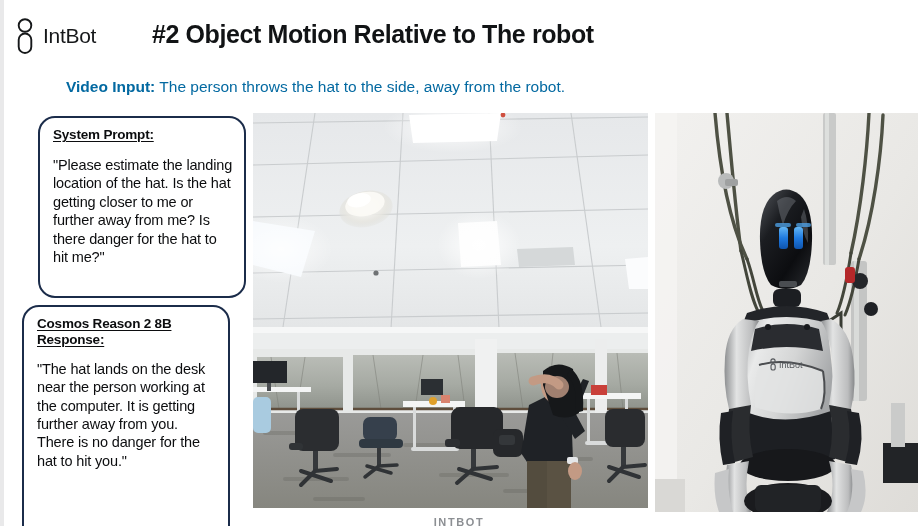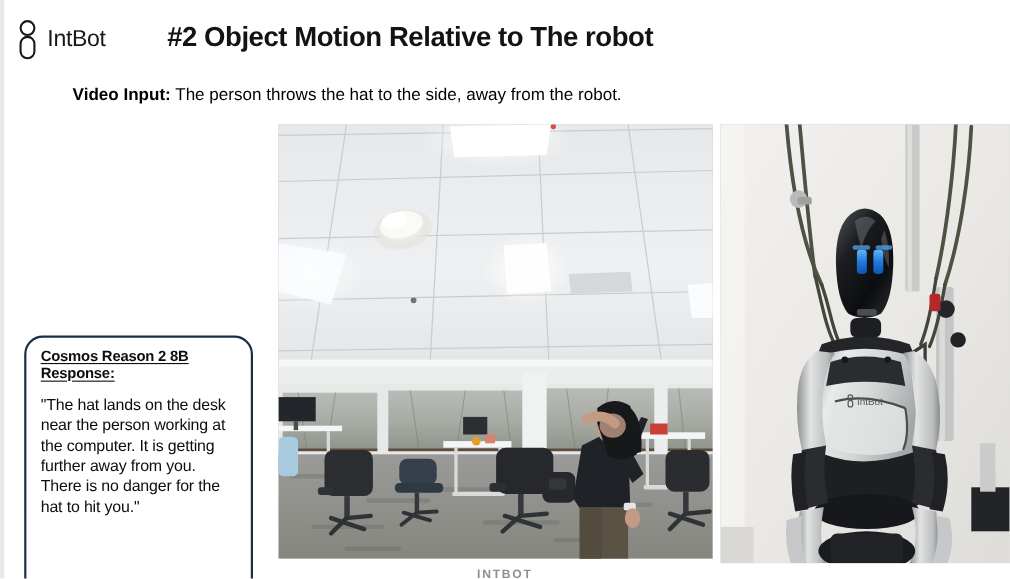--- a/index.html
+++ b/index.html
@@ -30,21 +30,21 @@
     font-size: 21px; color: #16181a; letter-spacing: -0.3px;
     font-family: "Liberation Sans", sans-serif;
   }
   .slide-title {
     position: absolute; left: 152px; top: 20px;
     font-size: 25px; font-weight: bold; color: #111315;
     letter-spacing: -0.4px; white-space: nowrap;
   }
   .video-input-line {
     position: absolute; left: 66px; top: 78px;
-    font-size: 15.5px; color: #000000; white-space: nowrap;
+    font-size: 15.5px; color: #0369a1; white-space: nowrap;
   }
   .video-input-line b { font-weight: bold; }
 
   
   .callout {
     position: absolute;
     background: #ffffff;
     border: 2px solid #1b2c4a;
     border-radius: 17px;
     padding: 9px 11px 8px 13px;
@@ -90,20 +90,24 @@
     <span class="logo-text">IntBot</span>
   </div>
 
   <div class="slide-title">#2 Object Motion Relative to The robot</div>
 
   <div class="video-input-line">
     <b>Video Input:</b>
     <span>The person throws the hat to the side, away from the robot.</span>
   </div>
 
+  <div class="callout" id="prompt-box">
+    <div class="callout-head">System Prompt:</div>
+    <div class="callout-body">"Please estimate the landing location of the hat. Is the hat getting closer to me or further away from me? Is there danger for the hat to hit me?"</div>
+  </div>
 
   <div class="callout" id="response-box">
     <div class="callout-head">Cosmos Reason 2 8B Response:</div>
     <div class="callout-body">"The hat lands on the desk near the person working at the computer. It is getting further away from you. There is no danger for the hat to hit you."</div>
   </div>
 
   <div class="panel" id="video-panel">
     <svg viewBox="0 0 395 395" preserveAspectRatio="none">
       <defs>
         <linearGradient id="ceilGrad" x1="0" y1="0" x2="0" y2="1">

